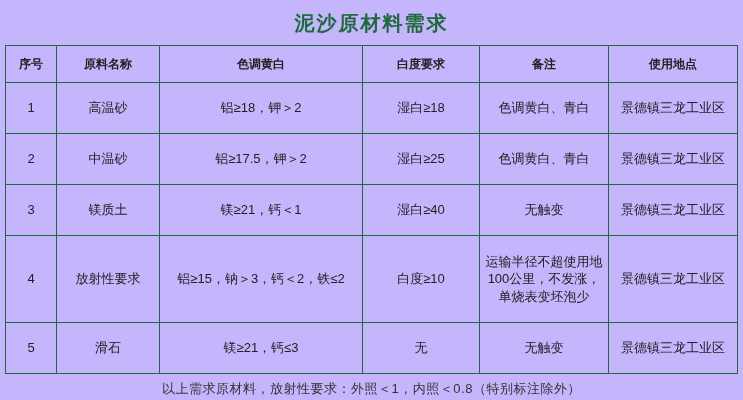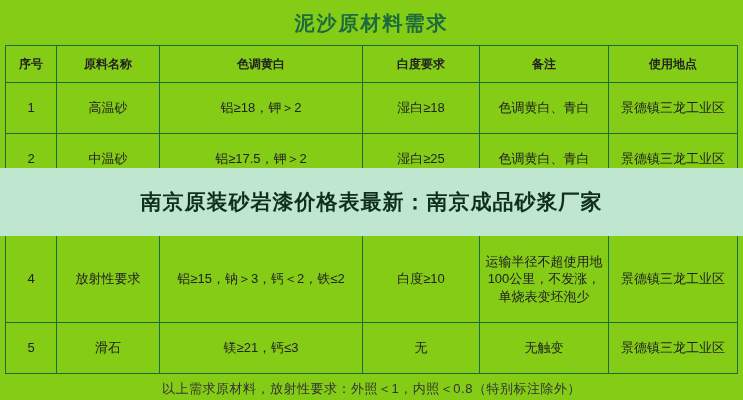--- a/index.html
+++ b/index.html
@@ -11,21 +11,21 @@
     height: 400px;
     background: #ffffff;
     font-family: "Liberation Sans", sans-serif;
     overflow: hidden;
     position: relative;
   }
   #page {
     position: relative;
     width: 743px;
     height: 400px;
-    background: #84cc16;
+    background: #c4b5fd;
   }
   .doc-title {
     text-align: center;
     font-size: 20px;
     font-weight: bold;
     color: #1d6b3c;
     letter-spacing: 2px;
     padding-top: 10px;
     padding-bottom: 8px;
   }
@@ -146,17 +146,14 @@
         <td>镁≥21，钙≤3</td>
         <td>无</td>
         <td>无触变</td>
         <td>景德镇三龙工业区</td>
       </tr>
     </tbody>
   </table>
 
   <div class="footnote">以上需求原材料，放射性要求：外照＜1，内照＜0.8（特别标注除外）</div>
 
-  <div class="overlay-banner">
-    <span class="overlay-text">南京原装砂岩漆价格表最新：南京成品砂浆厂家</span>
-  </div>
 
 </div>
 
 </body></html>

